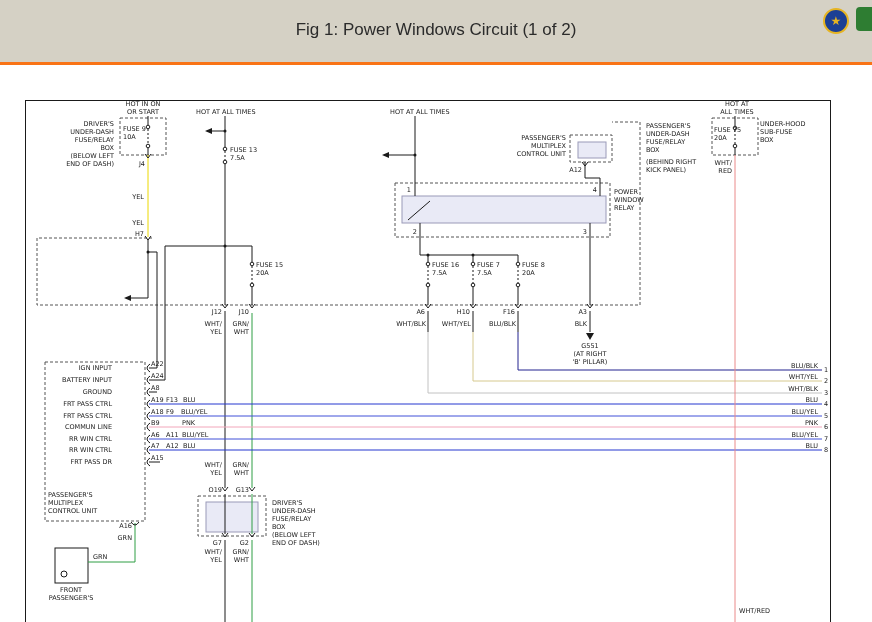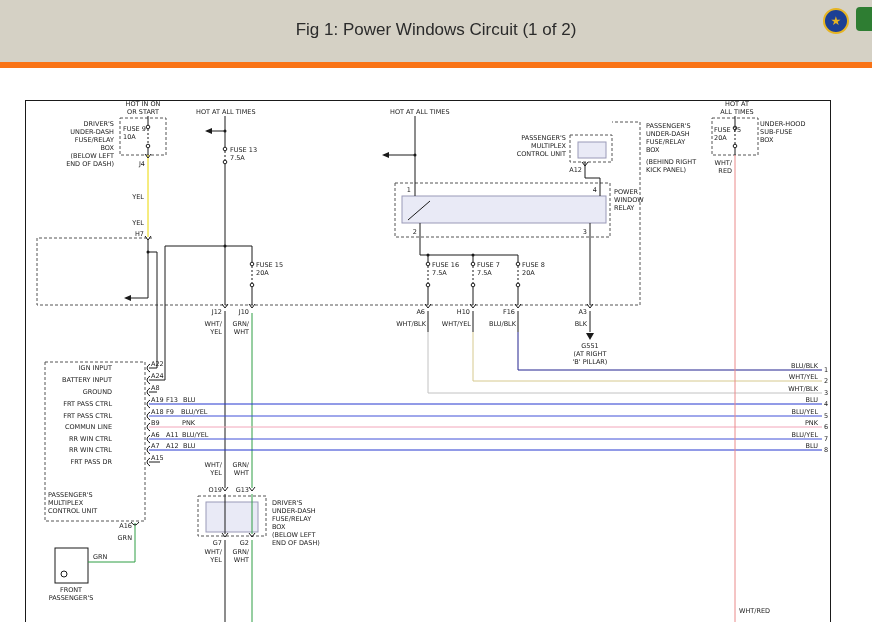--- a/index.html
+++ b/index.html
@@ -1,19 +1,19 @@
 <!DOCTYPE html>
 <html><head>
 <meta charset="utf-8">
 <style>
   html,body{margin:0;padding:0;}
   body{width:872px;height:622px;overflow:hidden;background:#ffffff;position:relative;
        font-family:"Liberation Sans", sans-serif;}
   .header{position:absolute;top:0;left:0;width:872px;height:62px;background:#d5d1c5;
-          border-bottom:6px solid #f97316;}
+          border-bottom:3px solid #f97316;}
   .header .title{position:absolute;top:20px;left:0;width:100%;text-align:center;
           font-size:17px;color:#2b2b2b;}
   .badge-star{position:absolute;top:8px;right:23px;width:22px;height:22px;border-radius:50%;
           background:#1c3f94;border:2px solid #e6b422;color:#e6b422;font-size:12px;
           line-height:22px;text-align:center;cursor:pointer;}
   .badge-green{position:absolute;top:7px;right:-6px;width:22px;height:24px;background:#2e7d32;
           border-radius:4px;cursor:pointer;}
   svg{position:absolute;top:62px;left:0;}
   svg text{font-family:"DejaVu Sans", sans-serif;font-size:6.5px;fill:#1a1a1a;}
   .te{text-anchor:end}.tm{text-anchor:middle}

